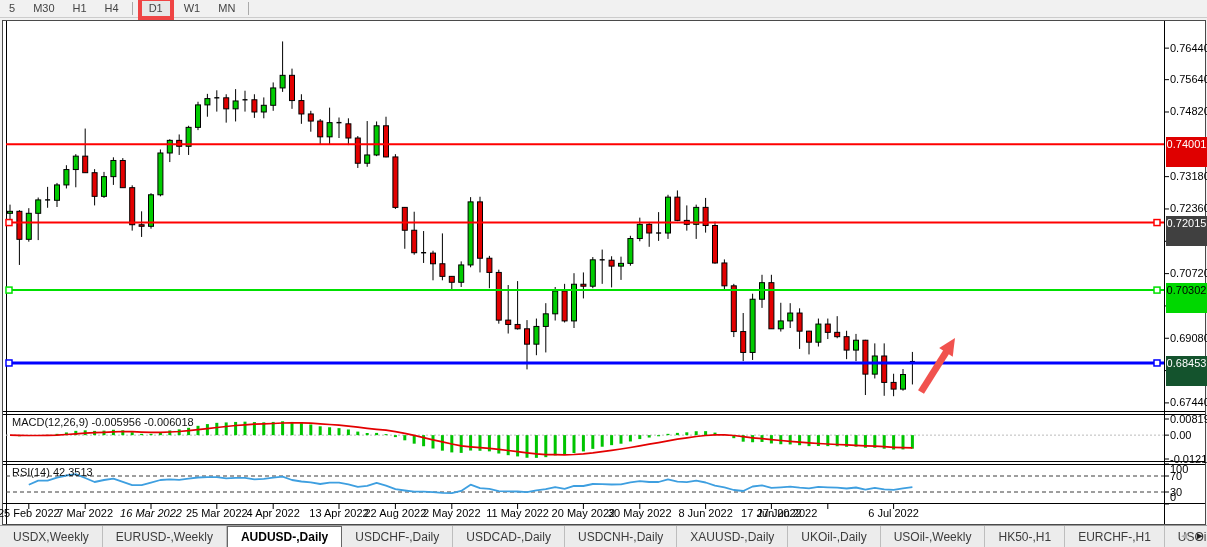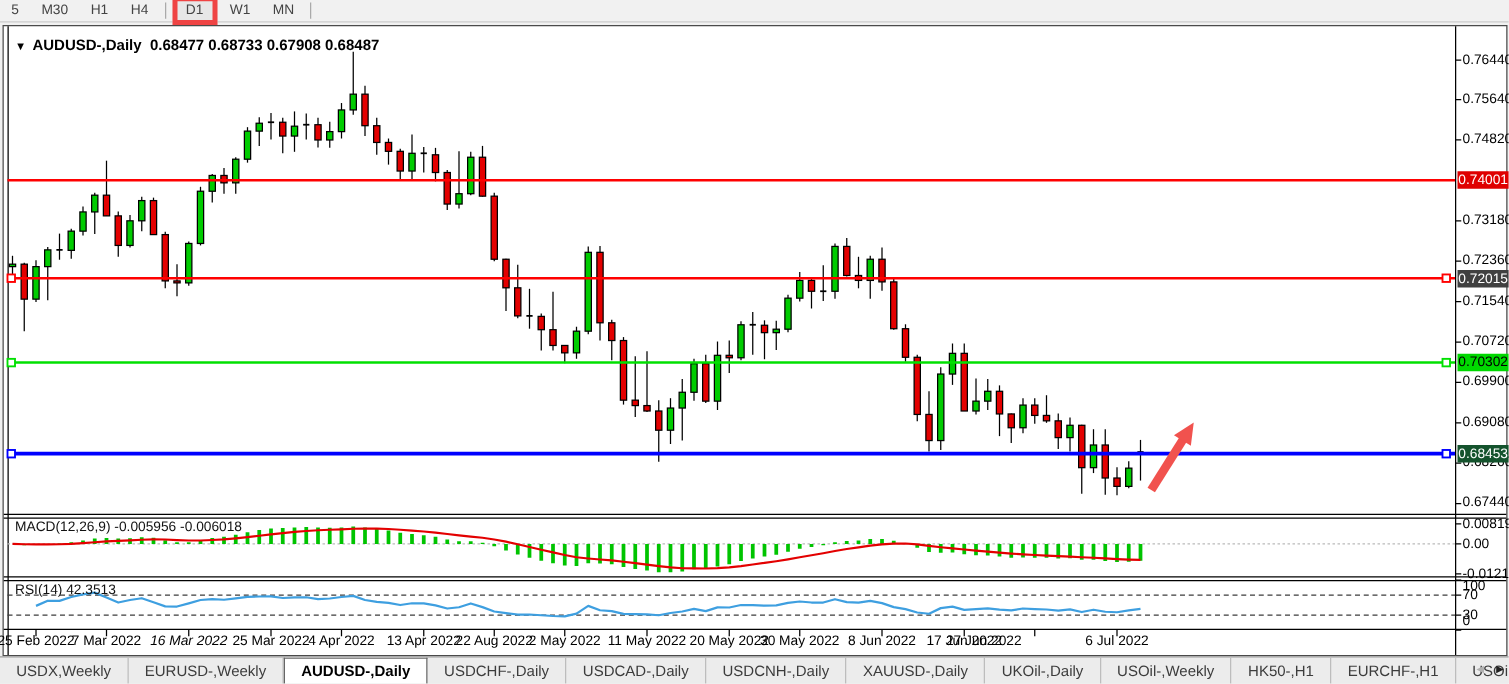--- a/index.html
+++ b/index.html
@@ -21,21 +21,21 @@
             background:#ffffff; }
   svg.chartsvg { position:absolute; left:0; top:0; width:1207px; height:547px; }
 
   .chart-title { position:absolute; left:12px; top:29px; font-size:12px; font-weight:bold;
                  color:#000; white-space:nowrap; z-index:5; }
   .chart-title .dd { font-size:9px; margin-right:5px; }
   .ind-label { position:absolute; left:12px; font-size:11px; color:#111; z-index:5; white-space:nowrap; }
 
   .ylab { position:absolute; left:1170px; font-size:11px; color:#000; height:11px;
           line-height:11px; white-space:nowrap; z-index:4; }
-  .ptag { position:absolute; left:1166px; width:41px; height:14px; font-size:11px;
+  .ptag { position:absolute; left:1166px; width:41px; height:30px; font-size:11px;
           text-align:center; line-height:14px; z-index:6; }
   .xlab { position:absolute; top:507px; font-size:11px; color:#000; white-space:nowrap;
           transform:translateX(-50%); z-index:4; }
 
   
   .tabbar { position:absolute; left:0; top:525px; width:1207px; height:22px;
             background:#ececec; border-top:1px solid #9a9a9a;
             display:flex; align-items:stretch; overflow:hidden; padding-right:36px; }
   .tab { font-size:12px; color:#3c3c3c; padding:0 13px; display:flex; align-items:center;
          white-space:nowrap; border-right:1px solid #bdbdbd; cursor:default; }
@@ -423,23 +423,20 @@
         <line x1="771.4" y1="504" x2="771.4" y2="509" stroke="#000" stroke-width="1"></line>
         <line x1="827.8000000000001" y1="504" x2="827.8000000000001" y2="509" stroke="#000" stroke-width="1"></line>
         <line x1="893.6" y1="504" x2="893.6" y2="509" stroke="#000" stroke-width="1"></line>
       </g>
       <g>
         <line x1="921" y1="392" x2="948.0734274940802" y2="349.0010269211667" stroke="#F1524E" stroke-width="7"></line>
         <polygon points="955,338 939.1723116946176,348.12345212403665 952.7120371360537,356.64846443901484" fill="#F1524E"></polygon>
       </g>
     </svg>
 
-  <div class="chart-title">
-    <span class="dd">▼</span><span>AUDUSD-,Daily</span>&nbsp;&nbsp;<span>0.68477 0.68733 0.67908 0.68487</span>
-  </div>
 
   <div class="ind-label" style="top:416px;">MACD(12,26,9) -0.005956 -0.006018</div>
   <div class="ind-label" style="top:466px;">RSI(14) 42.3513</div>
 
   <div id="labels-layer">
       <div class="ylab" style="top: 42.6328px;">0.76440</div>
       <div class="ylab" style="top: 74.168px;">0.75640</div>
       <div class="ylab" style="top: 106.492px;">0.74820</div>
       <div class="ylab" style="top: 171.139px;">0.73180</div>
       <div class="ylab" style="top: 203.463px;">0.72360</div>

